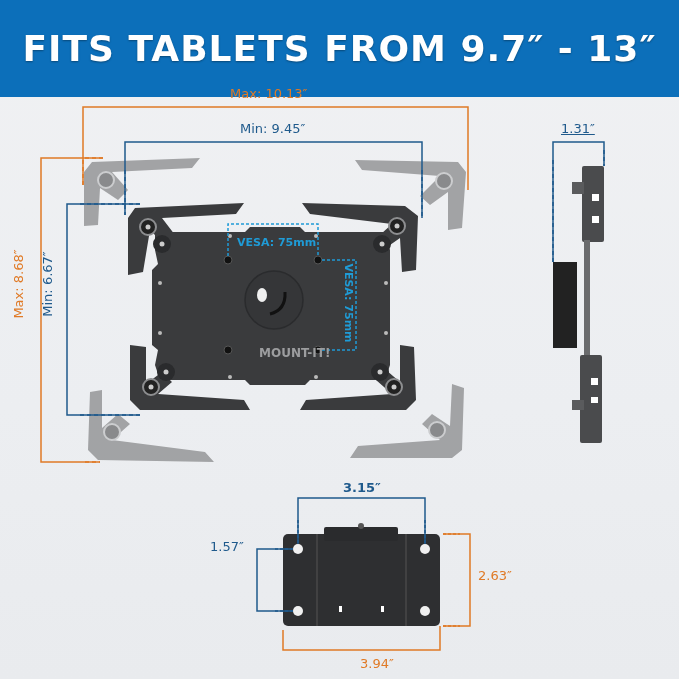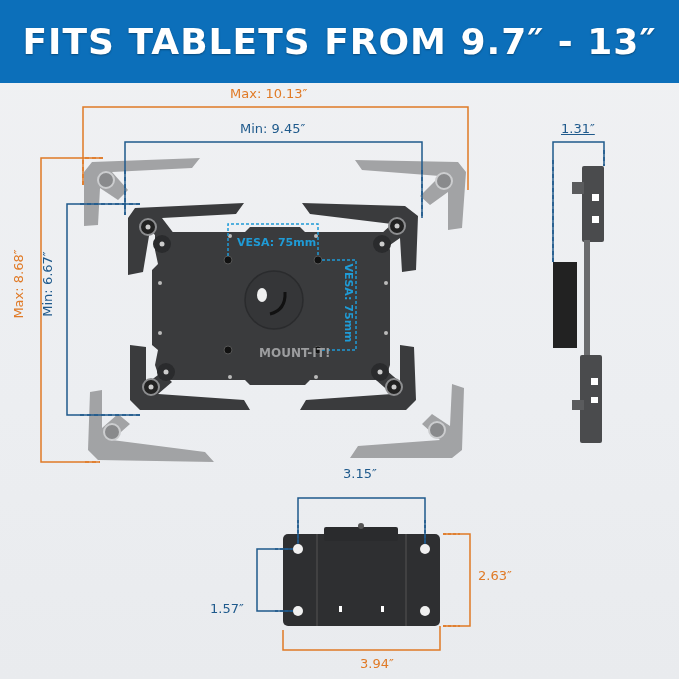--- a/index.html
+++ b/index.html
@@ -1,19 +1,19 @@
 <!DOCTYPE html>
 <html><head>
 <meta charset="utf-8">
 <style>
   html,body{margin:0;padding:0;}
   body{width:679px;height:679px;overflow:hidden;position:relative;
     background:linear-gradient(180deg,#f0f1f3 0%,#eceef1 60%,#e9ebee 100%);
     font-family:"Liberation Sans",sans-serif;}
-  .banner{position:absolute;left:0;top:0;width:679px;height:83px;background:#0c6fba;
+  .banner{position:absolute;left:0;top:0;width:679px;height:97px;background:#0c6fba;
     display:flex;align-items:center;justify-content:center;}
   .banner-title{color:#fff;font-family:"DejaVu Sans",sans-serif;font-weight:bold;
     font-size:36px;letter-spacing:1px;text-shadow:0 1px 2px rgba(0,0,0,.35);}
   .lbl{position:absolute;font-family:"DejaVu Sans",sans-serif;font-size:13px;white-space:nowrap;}
   .orange{color:#e07a26;}
   .blue{color:#1f5a8c;}
   .cyan{color:#1f9bd6;font-weight:bold;}
   .vert{transform:rotate(-90deg);transform-origin:center center;}
   .vert-cw{transform:rotate(90deg);transform-origin:center center;}
   svg.stage{position:absolute;left:0;top:0;}
@@ -168,16 +168,16 @@
   <span class="lbl blue" style="position:static;">Min: 6.67″</span>
 </div>
 <span class="lbl cyan" style="left:237px;top:236px;font-size:11px;">VESA: 75mm</span>
 <div style="position:absolute;left:309px;top:296px;width:80px;height:14px;display:flex;align-items:center;justify-content:center;" class="vert-cw">
   <span class="lbl cyan" style="position:static;font-size:11px;">VESA: 75mm</span>
 </div>
 <span class="lbl" style="left:259px;top:346px;font-size:12px;color:#9c9d9f;font-weight:bold;">MOUNT-IT!</span>
 
 <span class="lbl blue" style="left:561px;top:121px;text-decoration:underline;">1.31″</span>
 
-<span class="lbl blue" style="left:343px;top:466px;">3.15″</span>
-<span class="lbl blue" style="left:210px;top:601px;">1.57″</span>
+<span class="lbl blue" style="left:343px;top:480px;font-weight:bold;">3.15″</span>
+<span class="lbl blue" style="left:210px;top:539px;">1.57″</span>
 <span class="lbl orange" style="left:478px;top:568px;">2.63″</span>
 <span class="lbl orange" style="left:360px;top:656px;">3.94″</span>
 
 </body></html>

